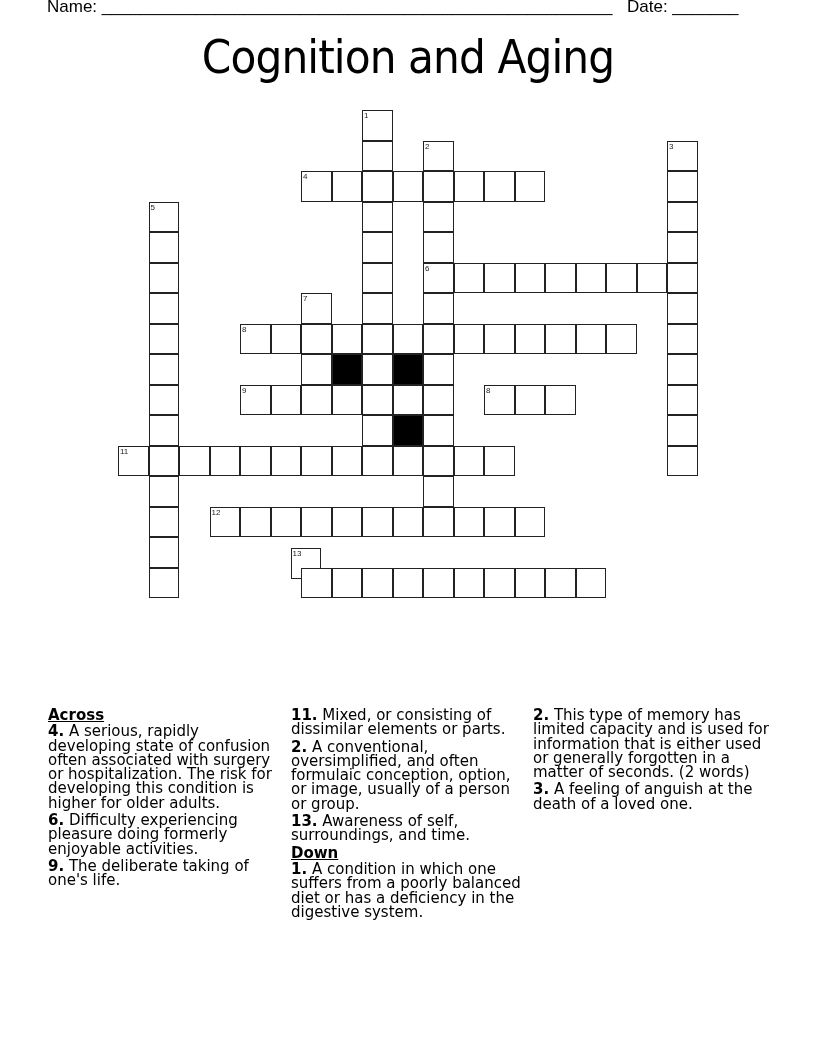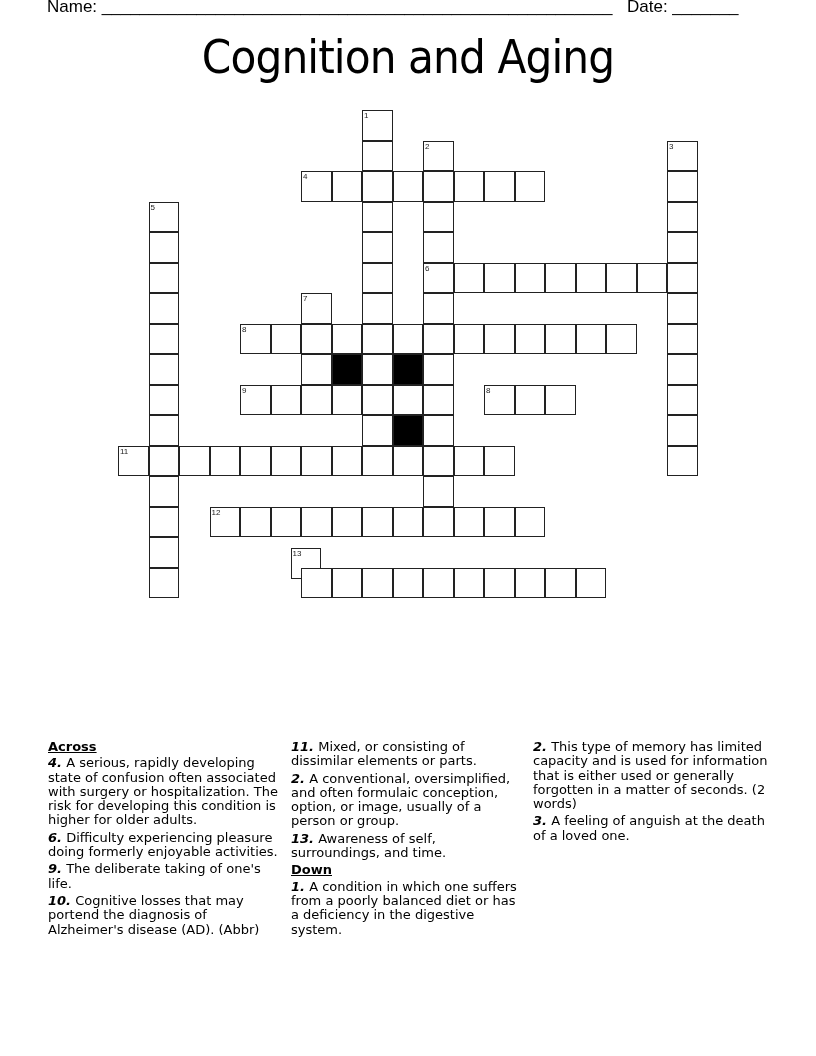--- a/index.html
+++ b/index.html
@@ -5,27 +5,27 @@
   html, body { margin:0; padding:0; background:#fff; }
   body { width:816px; height:1056px; position:relative; overflow:hidden; font-family:"DejaVu Sans", sans-serif; color:#000; }
   .hdr { position:absolute; top:-3px; font-family:"Liberation Sans", sans-serif; font-size:17px; }
   .hdr-name { left:47px; }
   .hdr-date { left:627px; }
   .title { position:absolute; top:30px; left:0; width:816px; text-align:center; font-family:"DejaVu Sans", sans-serif; font-size:46px; letter-spacing:-1px; transform:scaleX(0.92); }
   #grid { position:absolute; left:0; top:0; width:816px; height:660px; }
   .cell { position:absolute; width:30.5px; height:30.5px; box-sizing:border-box; border:1.5px solid #222; background:#fff; }
   .cell.black { background:#000; }
   .num { position:absolute; left:1px; top:0px; font-family:"Liberation Sans", sans-serif; font-size:8px; line-height:9px; color:#222; }
-  .clues { position:absolute; top:740px; font-family:"DejaVu Sans", sans-serif; font-size:13px; line-height:14.3px; transform-origin:left top; }
+  .clues { position:absolute; top:708px; font-family:"DejaVu Sans", sans-serif; font-size:15px; line-height:14.3px; transform-origin:left top; }
   .col1 { left:48px; width:236px; }
   .col2 { left:291px; width:236px; }
   .col3 { left:533px; width:236px; }
   .sec-head { font-weight:bold; text-decoration:underline; margin-bottom:2px; }
   .clue { margin-bottom:3px; }
-  .clue b { font-weight:bold;font-style:italic; }
+  .clue b { font-weight:bold; }
 </style>
 </head>
 <body>
 
 <div class="hdr hdr-name">Name: ______________________________________________________</div>
 <div class="hdr hdr-date">Date: _______</div>
 <div class="title">Cognition and Aging</div>
 
 <div id="grid">
     <div class="cell" style="left: 362px; top: 110px;">
@@ -171,21 +171,20 @@
     <div class="cell black" style="left: 331.5px; top: 354px;"></div>
     <div class="cell black" style="left: 392.5px; top: 354px;"></div>
     <div class="cell black" style="left: 392.5px; top: 415px;"></div>
   </div>
 
 <div class="clues col1">
   <div class="sec-head">Across</div>
   <div class="clue"><b>4.</b> <span>A serious, rapidly developing state of confusion often associated with surgery or hospitalization. The risk for developing this condition is higher for older adults.</span></div>
   <div class="clue"><b>6.</b> <span>Difficulty experiencing pleasure doing formerly enjoyable activities.</span></div>
   <div class="clue"><b>9.</b> <span>The deliberate taking of one's life.</span></div>
-  <div class="clue"><b>10.</b> <span>Cognitive losses that may portend the diagnosis of Alzheimer's disease (AD). (Abbr)</span></div>
 </div>
 
 <div class="clues col2">
   <div class="clue"><b>11.</b> <span>Mixed, or consisting of dissimilar elements or parts.</span></div>
   <div class="clue"><b>2.</b> <span>A conventional, oversimplified, and often formulaic conception, option, or image, usually of a person or group.</span></div>
   <div class="clue"><b>13.</b> <span>Awareness of self, surroundings, and time.</span></div>
   <div class="sec-head">Down</div>
   <div class="clue"><b>1.</b> <span>A condition in which one suffers from a poorly balanced diet or has a deficiency in the digestive system.</span></div>
 </div>
 

